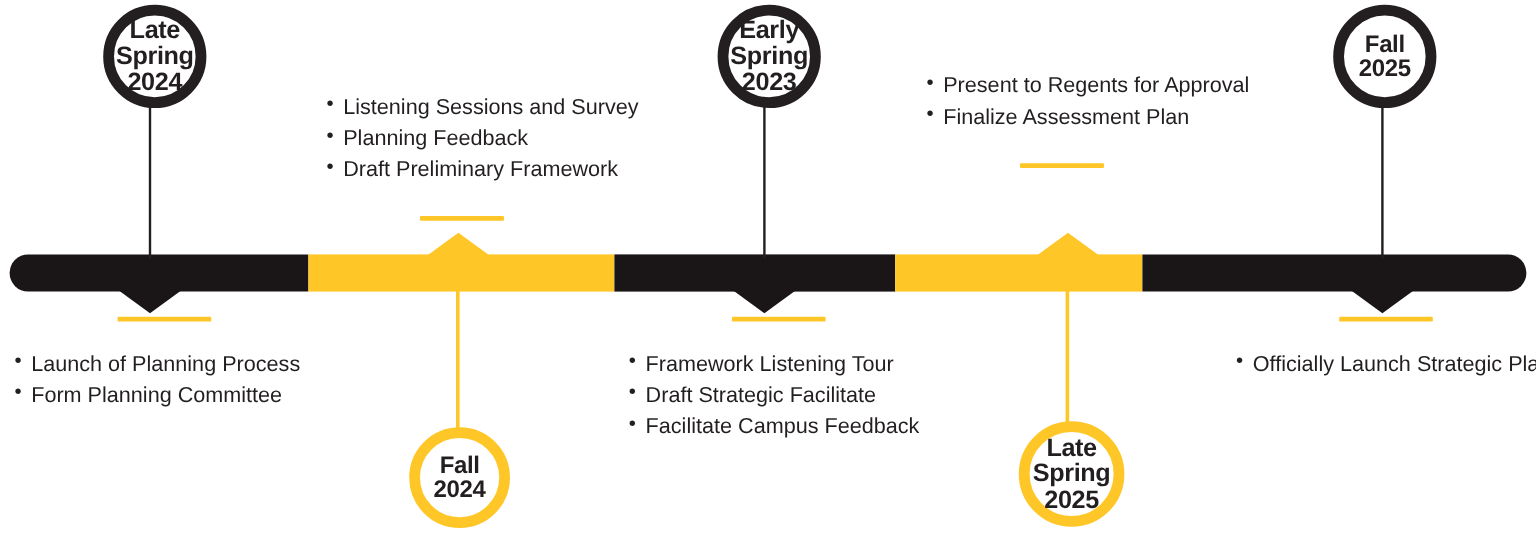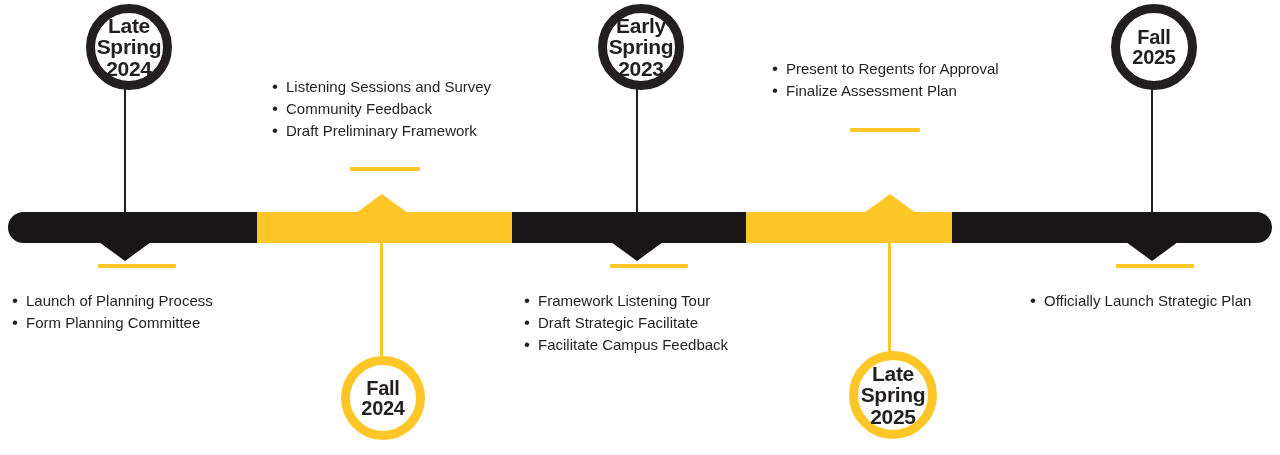--- a/index.html
+++ b/index.html
@@ -59,21 +59,21 @@
 
   
   .block{position:absolute;}
   .accent{height:4px;background:#FFC627;border-radius:1px;}
   ul.bullets{
     list-style:none;margin:0;padding:0;
   }
   ul.bullets li{
     position:relative;
     padding-left:14px;
-    font-size:15px;
+    font-size:18px;
     color:#231f20;
     line-height:1.45;
     white-space:nowrap;
   }
   ul.bullets li:before{
     content:"\2022";
     position:absolute;left:0;top:-1px;
     font-size:17px;
     color:#231f20;
   }
@@ -128,21 +128,21 @@
       <div class="block" style="left: 12px; top: 264px;">
         <div class="accent" style="margin-left: 86px; width: 78px; margin-bottom: 22px;"></div>
         <ul class="bullets">
           <li>Launch of Planning Process</li>
           <li>Form Planning Committee</li>
         </ul>
       </div>
       <div class="block" style="left: 272px; top: 76px;">
         <ul class="bullets">
           <li>Listening Sessions and Survey</li>
-          <li>Community Feedback</li>
+          <li>Planning Feedback</li>
           <li>Draft Preliminary Framework</li>
         </ul>
         <div class="accent" style="margin-left: 78px; width: 70px; margin-top: 26px;"></div>
       </div>
       <div class="block" style="left: 524px; top: 264px;">
         <div class="accent" style="margin-left: 86px; width: 78px; margin-bottom: 22px;"></div>
         <ul class="bullets">
           <li>Framework Listening Tour</li>
           <li>Draft Strategic Facilitate</li>
           <li>Facilitate Campus Feedback</li>

